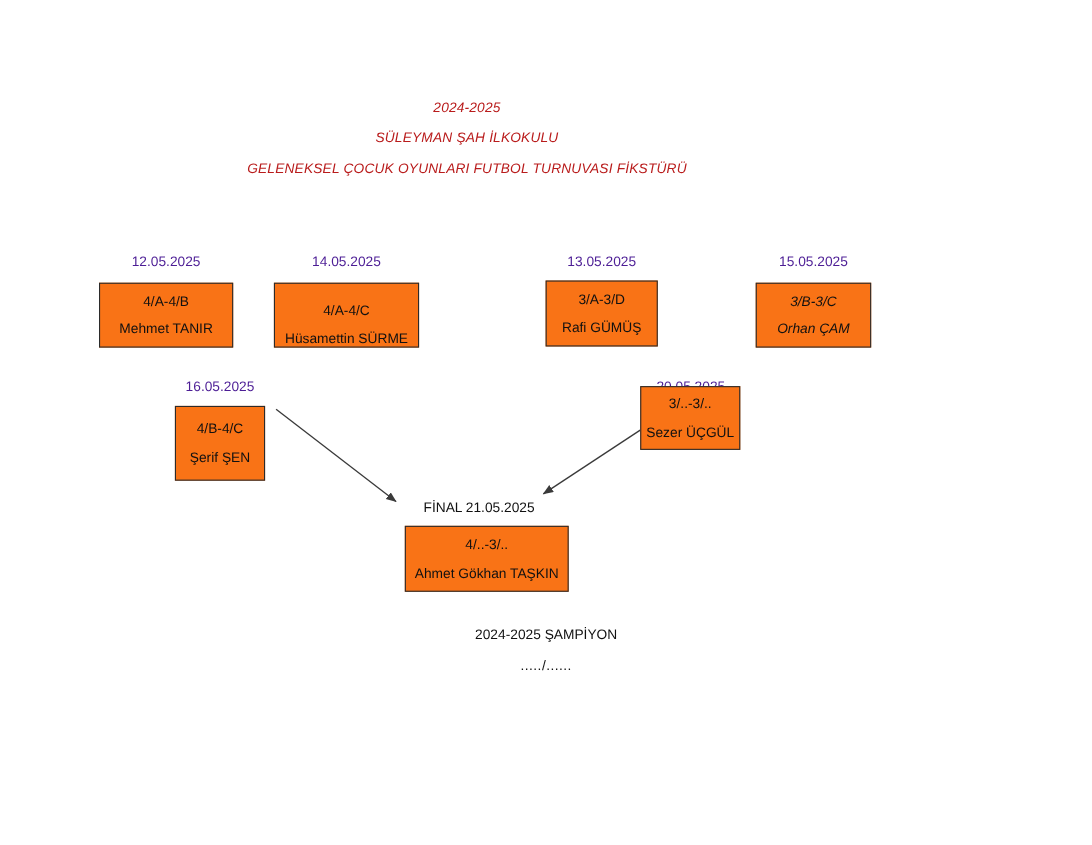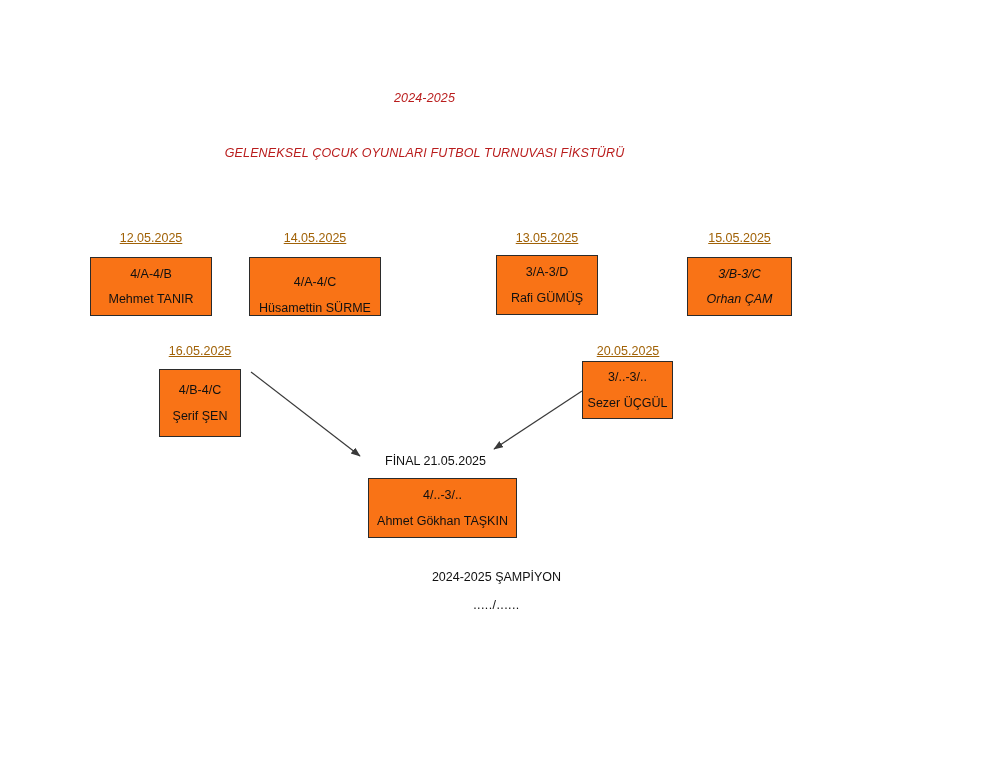--- a/index.html
+++ b/index.html
@@ -31,24 +31,23 @@
     font-style: italic;
   }
   #hdr-year   { top: 91px;  }
   #hdr-school { top: 118px; }
   #hdr-sub    { top: 146px; }
 
   
   .date-lbl {
     position: absolute;
     font-size: 12.5px;
-    color: #a16207;
+    color: #4c1d95;
     white-space: nowrap;
     text-align: center;
-    text-decoration: underline;
   }
 
   
   .match-box {
     position: absolute;
     box-sizing: border-box;
     border: 1px solid #2b2b2b;
     background: #f97316;
     display: flex;
     flex-direction: column;
@@ -99,20 +98,21 @@
     height: 768px;
     pointer-events: none;
   }
 </style>
 </head>
 <body>
 
 <div id="page">
 
   <div class="hdr" id="hdr-year">2024-2025</div>
+  <div class="hdr" id="hdr-school">SÜLEYMAN ŞAH İLKOKULU</div>
   <div class="hdr" id="hdr-sub">GELENEKSEL ÇOCUK OYUNLARI FUTBOL TURNUVASI FİKSTÜRÜ</div>
 
   <div class="date-lbl" style="left:90px; top:231px; width:122px;">12.05.2025</div>
   <div class="date-lbl" style="left:249px; top:231px; width:132px;">14.05.2025</div>
   <div class="date-lbl" style="left:496px; top:231px; width:102px;">13.05.2025</div>
   <div class="date-lbl" style="left:687px; top:231px; width:105px;">15.05.2025</div>
 
   <div class="match-box" style="left:90px; top:257px; width:122px; height:59px;">
     <div class="match-teams">4/A-4/B</div>
     <div class="match-ref">Mehmet TANIR</div>
@@ -134,21 +134,21 @@
   </div>
 
   <div class="date-lbl" style="left:159px; top:344px; width:82px;">16.05.2025</div>
   <div class="date-lbl" style="left:582px; top:344px; width:92px;">20.05.2025</div>
 
   <div class="match-box" style="left:159px; top:369px; width:82px; height:68px;">
     <div class="match-teams">4/B-4/C</div>
     <div class="match-ref">Şerif ŞEN</div>
   </div>
 
-  <div class="match-box" style="left:582px; top:361px; width:91px; height:58px;">
+  <div class="match-box" style="left:582px; top:351px; width:91px; height:58px;">
     <div class="match-teams">3/..-3/..</div>
     <div class="match-ref">Sezer ÜÇGÜL</div>
   </div>
 
   <svg id="arrows" viewBox="0 0 993 768">
     <defs>
       <marker id="ahead" markerWidth="9" markerHeight="9" refX="7.4" refY="3.1" orient="auto" markerUnits="strokeWidth">
         <path d="M0,0 L8,3.1 L0,6.2 z" fill="#3a3a3a"></path>
       </marker>
     </defs>

